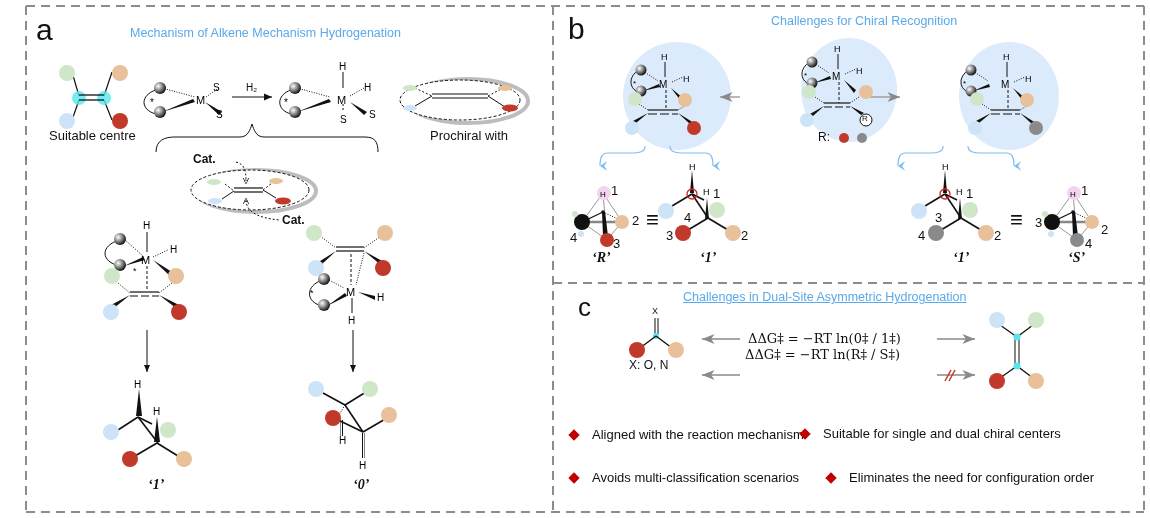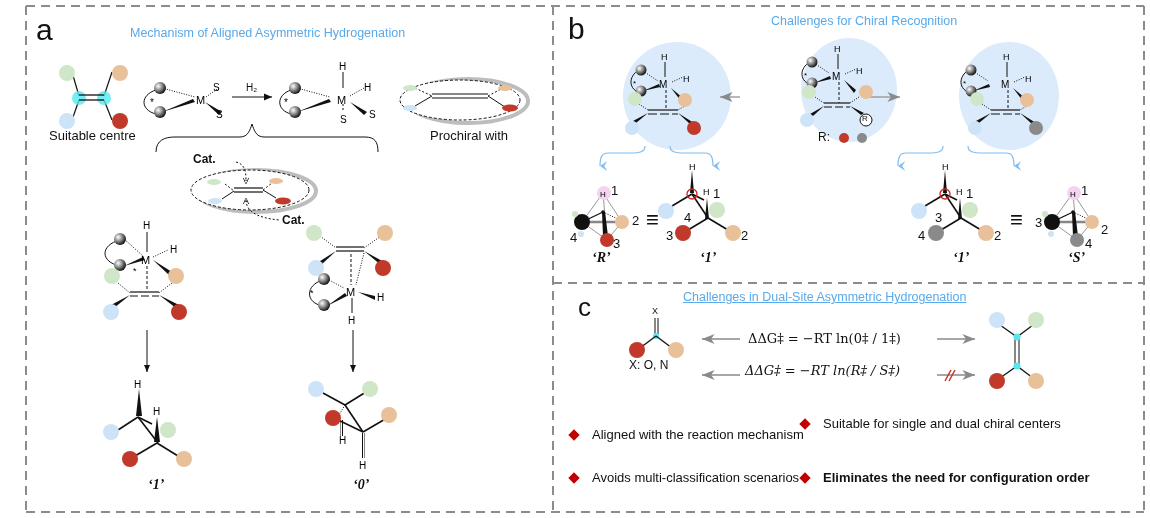--- a/index.html
+++ b/index.html
@@ -425,21 +425,21 @@
       <circle cx="1017" cy="366" r="3.5" fill="#55e7ef"></circle>
       <circle cx="997" cy="320" r="8" fill="#cde3f8"></circle>
       <circle cx="1036" cy="320" r="8" fill="#cfe6c8"></circle>
       <circle cx="997" cy="381" r="8" fill="#c0392b"></circle>
       <circle cx="1036" cy="381" r="8" fill="#e8c19a"></circle>
     </g>
   </g>
 </svg>
 
 <div class="panel-letter" style="left:36px;top:15px;">a</div>
-<div class="panel-title" style="left:130px;top:26px;">Mechanism of Aligned Asymmetric Hydrogenation</div>
+<div class="panel-title" style="left:130px;top:26px;">Mechanism of Alkene Mechanism Hydrogenation</div>
 <div class="lbl" style="left:49px;top:128px;">Suitable centre</div>
 <div class="lbl" style="left:246px;top:82px;font-size:10px;">H₂</div>
 <div class="lbl" style="left:430px;top:128px;">Prochiral with</div>
 <div class="lbl" style="left:193px;top:152px;font-size:12px;font-weight:bold;">Cat.</div>
 <div class="lbl" style="left:282px;top:213px;font-size:12px;font-weight:bold;">Cat.</div>
 <div class="qlab" style="left:148px;top:477px;">‘1’</div>
 <div class="qlab" style="left:353px;top:477px;">‘0’</div>
 
 <div class="panel-letter" style="left:568px;top:14px;">b</div>
 <div class="panel-title" style="left:727px;top:14px;margin-left:44px;">Challenges for Chiral Recognition</div>
@@ -470,30 +470,30 @@
 <div class="num" style="left:1101px;top:222px;">2</div>
 <div class="num" style="left:1035px;top:215px;">3</div>
 <div class="num" style="left:1085px;top:236px;">4</div>
 <div class="qlab" style="left:1068px;top:250px;">‘S’</div>
 
 <div class="panel-letter" style="left:578px;top:294px;font-size:26px;">c</div>
 <div class="panel-title" style="left:683px;top:290px;text-decoration:underline;">Challenges in Dual-Site Asymmetric Hydrogenation</div>
 <div class="lbl" style="left:652px;top:306px;font-size:9px;">X</div>
 <div class="lbl" style="left:629px;top:358px;font-size:12px;">X: O, N</div>
 <div class="eq" style="left:748px;top:331px;">ΔΔG‡ = −RT ln(0‡ / 1‡)</div>
-<div class="eq" style="left:745px;top:363px;font-style:italic;">ΔΔG‡ = −RT ln(R‡ / S‡)</div>
+<div class="eq" style="left:745px;top:347px;">ΔΔG‡ = −RT ln(R‡ / S‡)</div>
 
 <div class="bullet" style="left:570px;top:427px;">
     <span class="diamond"></span>
     <span>Aligned with the reaction mechanism</span>
   </div>
-<div class="bullet" style="left:801px;top:416px;text-align:center;">
+<div class="bullet" style="left:801px;top:426px;text-align:center;">
     <span class="diamond"></span>
     <span>Suitable for single and dual chiral centers</span>
   </div>
 <div class="bullet" style="left:570px;top:470px;text-align:center;">
     <span class="diamond"></span>
     <span>Avoids multi-classification scenarios</span>
   </div>
-<div class="bullet" style="left:801px;top:470px;font-weight:bold;">
+<div class="bullet" style="left:827px;top:470px;">
     <span class="diamond"></span>
     <span>Eliminates the need for configuration order</span>
   </div>
 
 </body></html>

